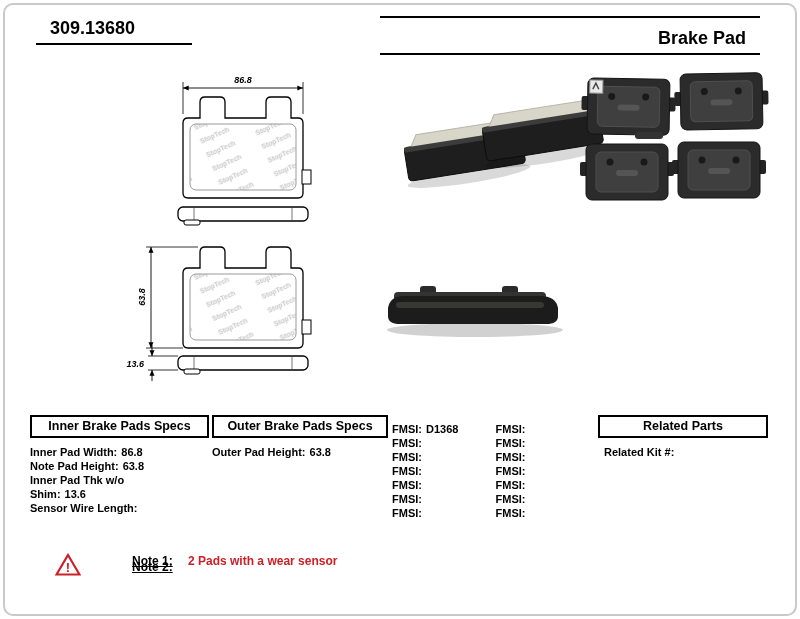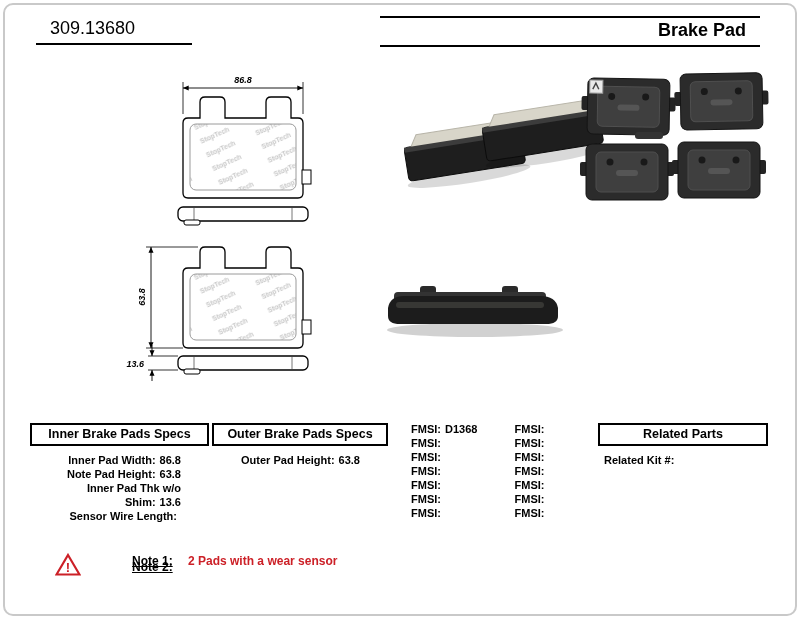--- a/index.html
+++ b/index.html
@@ -4,47 +4,47 @@
 <style>
   html,body{margin:0;padding:0;}
   body{
     width:800px;height:619px;position:relative;background:#fff;overflow:hidden;
     font-family:"Liberation Sans",sans-serif;color:#000;
   }
   .card-border{position:absolute;inset:3px;border:2px solid #c9c9c9;border-radius:10px;pointer-events:none;}
   
   .hdr-left{
     position:absolute;left:36px;top:16px;width:142px;
-    font-size:18px;font-weight:normal;padding:2px 0 4px 14px;
+    font-size:18px;font-weight:bold;padding:2px 0 4px 14px;
     border-bottom:2px solid #000;
   }
   .hdr-right{
     position:absolute;left:380px;top:16px;width:366px;
     font-size:18px;font-weight:bold;text-align:right;
-    padding:2px 14px 4px 0;border-top:2px solid #000;border-bottom:2px solid #000;
+    padding:10px 14px 4px 0;border-top:2px solid #000;border-bottom:2px solid #000;
   }
   
   .tech-drawing{position:absolute;left:105px;top:60px;}
   .product-photos{position:absolute;left:380px;top:58px;}
   
   .spec-col{position:absolute;top:415px;}
   .spec-header{
     border:2px solid #000;font-weight:bold;font-size:12.5px;
-    text-align:center;padding:2px 0 3px 0;margin-top:8px;
+    text-align:center;padding:2px 0 3px 0;
   }
   .spec-rows{margin-top:7px;font-size:11px;font-weight:bold;line-height:14px;}
   .col-inner{left:30px;width:179px;}
   .col-outer{left:212px;width:176px;}
   .col-fmsi{left:388px;width:207px;}
   .col-related{left:598px;width:170px;}
-  .col-inner .spec-rows,.col-outer .spec-rows{text-align:right;padding-right:28px;}
+  .col-inner .spec-rows,.col-outer .spec-rows{padding-right:28px;}
   .col-related .spec-rows{text-align:left;padding-left:6px;}
   .val{margin-left:4px;}
   .fmsi-row{display:flex;}
-  .fmsi-cell{width:104px;padding-left:4px;white-space:nowrap;margin-left:19px;}
+  .fmsi-cell{width:104px;padding-left:4px;white-space:nowrap;}
   
   .notes{position:absolute;left:55px;top:550px;}
   .note-line{position:absolute;white-space:nowrap;font-size:12px;margin-left:37px;}
   .note-label{font-weight:bold;text-decoration:underline;}
   .note-text{font-weight:bold;color:var(--note_red,#cc2027);margin-left:12px;}
   .note-1{left:40px;top:4px;}
   .note-2{left:40px;top:10px;text-align:right;}
   .warn-icon{position:absolute;left:0;top:3px;}
 </style>
 </head>

